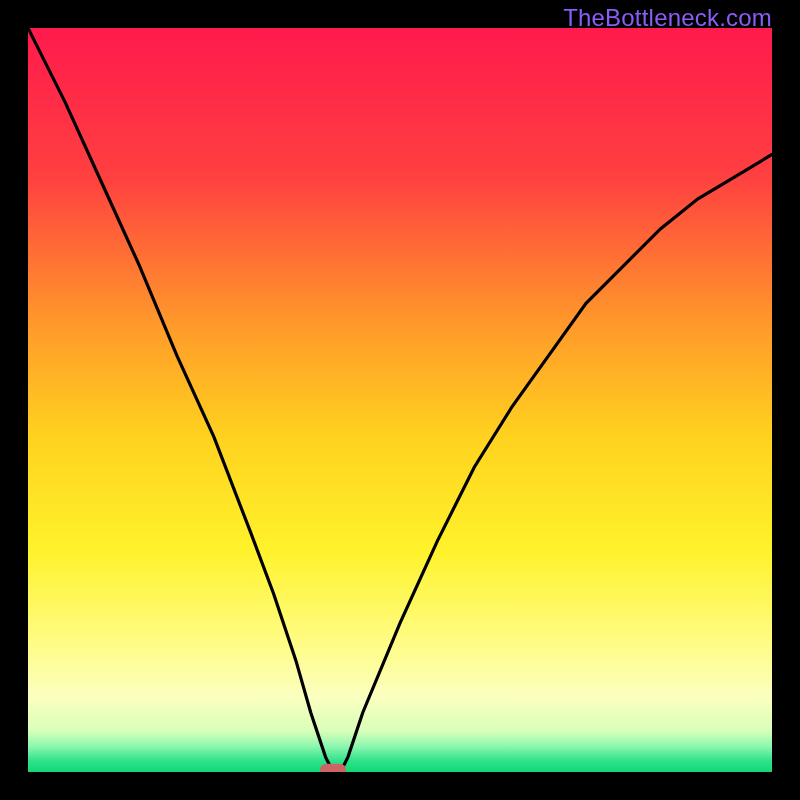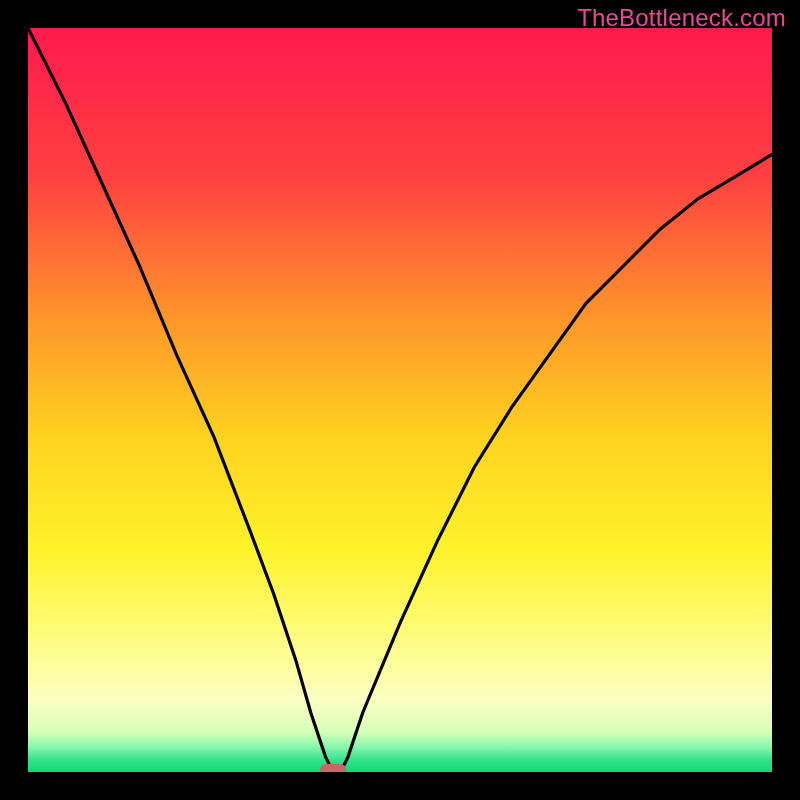--- a/index.html
+++ b/index.html
@@ -23,22 +23,22 @@
     position: absolute;
     left: 28px;
     top: 28px;
     width: 744px;
     height: 744px;
     overflow: hidden;
   }
   .watermark {
     position: absolute;
     top: 4px;
-    right: 14px;
-    color: #ec4899;
+    right: 28px;
+    color: #8b5cf6;
     font-size: 24px;
     font-weight: 500;
     letter-spacing: 0.2px;
     z-index: 5;
   }
   svg { display: block; }
 </style>
 </head>
 <body>
 

